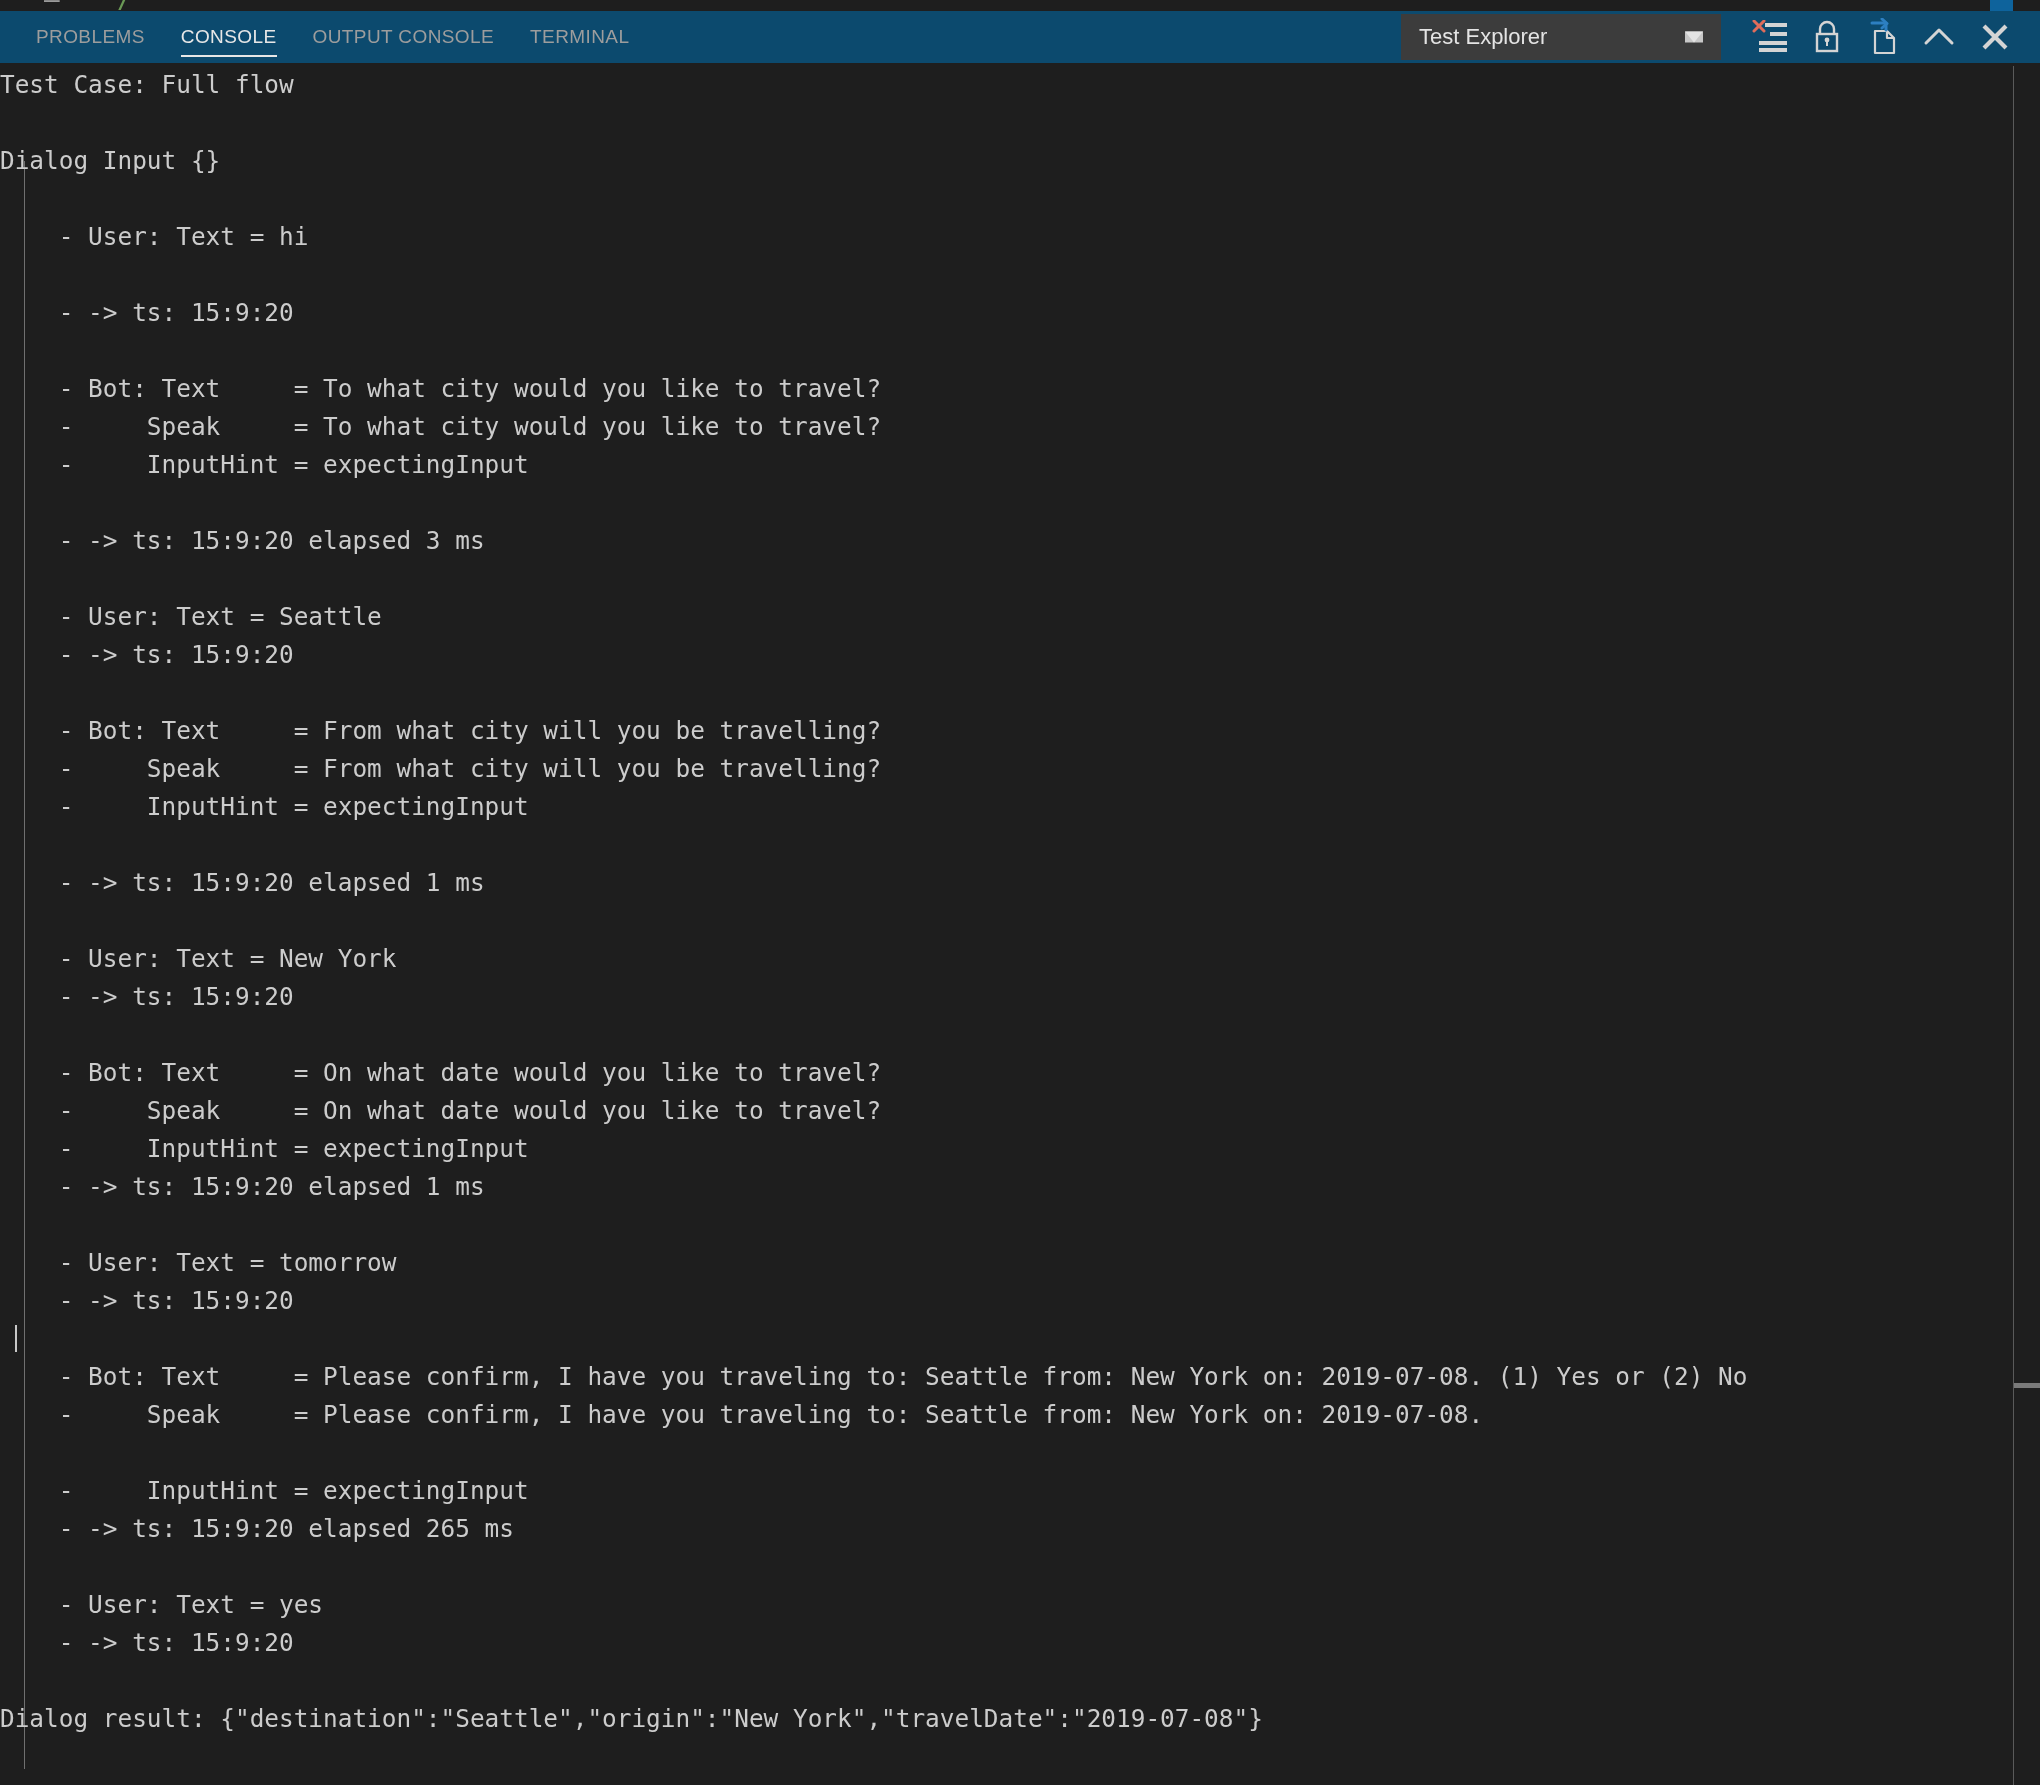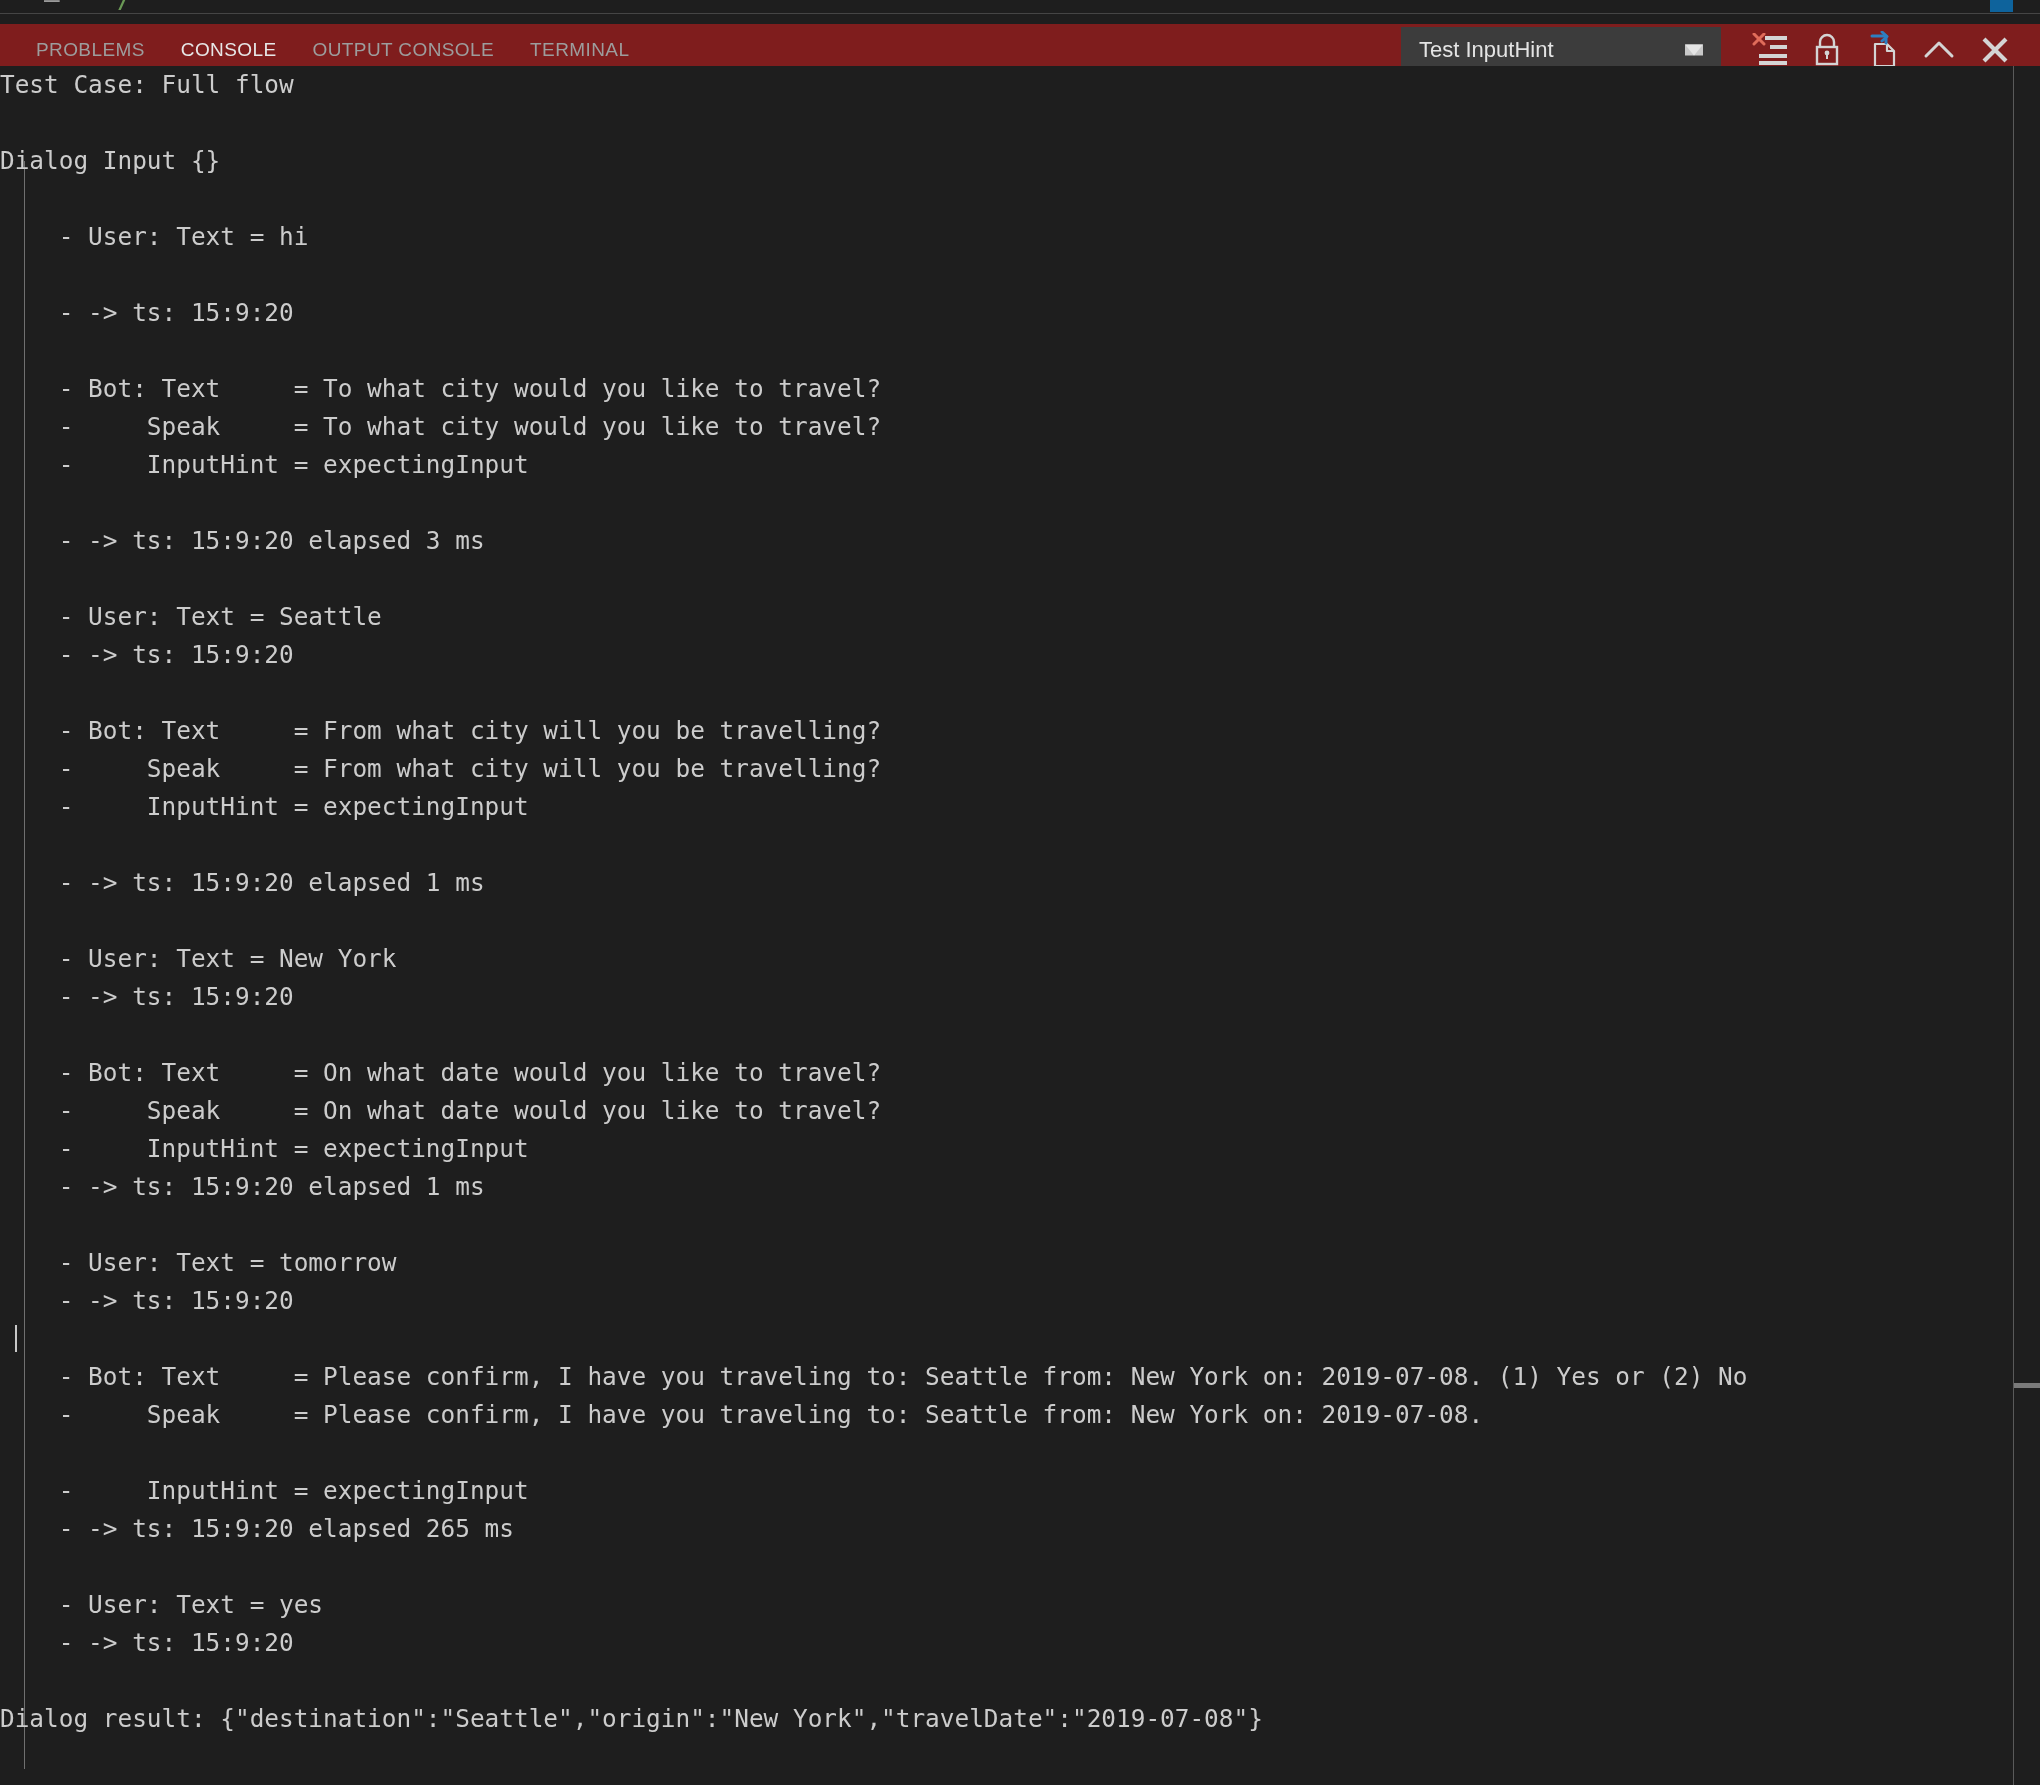--- a/index.html
+++ b/index.html
@@ -55,24 +55,24 @@
     position: absolute;
     left: 0; top: 13px;
     width: 2041px;
     height: 1px;
     background: #454545;
   }
 
   
   .panel-header {
     position: absolute;
-    left: 0; top: 24px;
+    left: 0; top: 11px;
     width: 2041px;
     height: 52px;
-    background: #7f1d1d;
+    background: #0c4a6e;
   }
   .tabs {
     position: absolute;
     left: 18px; top: 0;
     height: 52px;
     display: flex;
     align-items: center;
     gap: 0px;
   }
   .tab {
@@ -231,21 +231,21 @@
         <span>OUTPUT CONSOLE</span>
       </div>
       <div class="tab">
         <span>TERMINAL</span>
       </div>
     </div>
 
     <div class="header-actions">
 
       <div class="channel-select">
-        <span class="label">Test InputHint</span>
+        <span class="label">Test Explorer</span>
         <span class="caret"></span>
       </div>
 
       <div class="icon-btn">
         <svg width="38" height="34" viewBox="0 0 38 34">
           <rect x="13" y="3" width="22" height="4" fill="#d4d4d4"></rect>
           <rect x="18" y="12" width="17" height="4" fill="#d4d4d4"></rect>
           <rect x="7" y="21" width="28" height="4" fill="#d4d4d4"></rect>
           <rect x="7" y="28" width="28" height="4" fill="#d4d4d4"></rect>
           <path d="M2 1 L12 11 M12 1 L2 11" stroke="#e06c5a" stroke-width="3" fill="none" stroke-linecap="round"></path>

